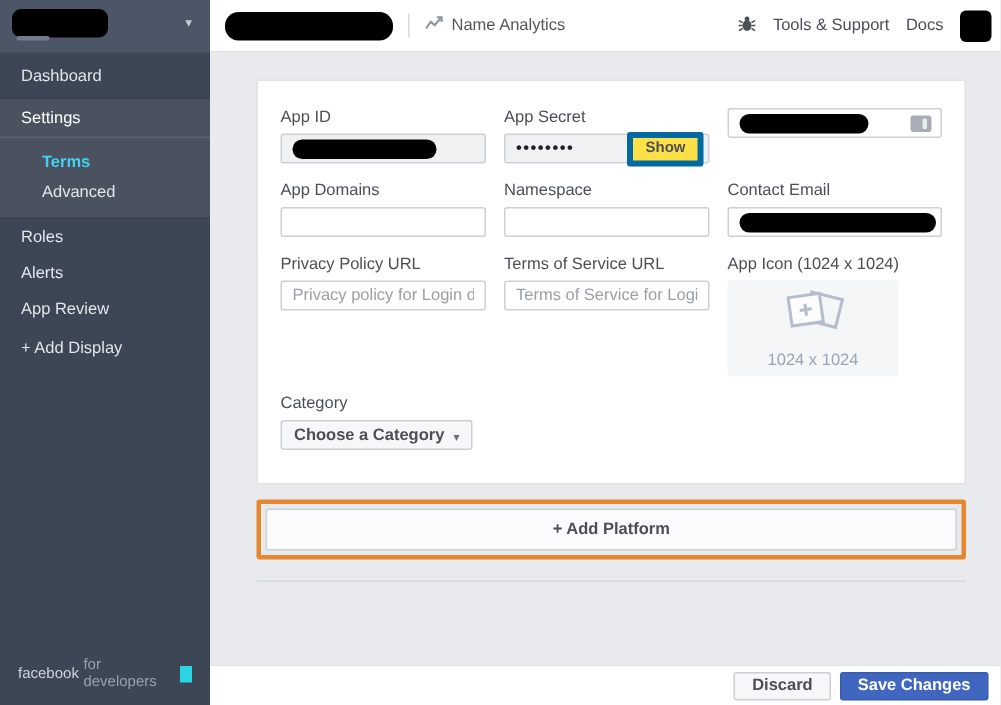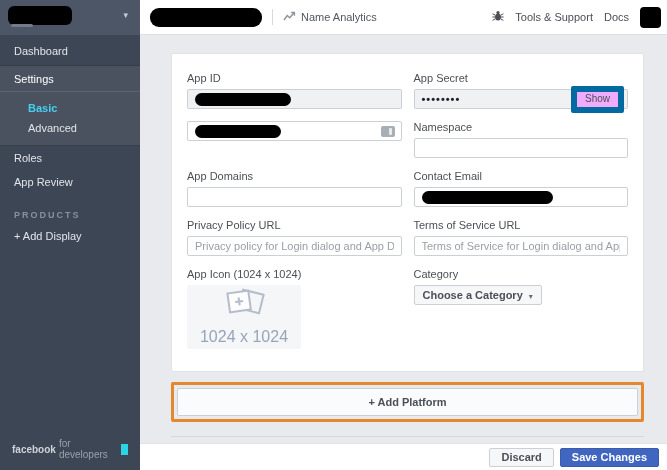--- a/index.html
+++ b/index.html
@@ -39,21 +39,21 @@
   .sub-item { padding: 4px 14px 4px 28px; color: #e2e5ea; cursor: pointer; }
   .sub-item.active { color: #45d0f0; font-weight: bold; }
   .products-header { padding: 16px 14px 2px; font-size: 9px; letter-spacing: 2px; color: #87919e; font-weight: bold; }
   .add-product { padding: 8px 14px; color: #e2e5ea; cursor: pointer; }
 
   .sidebar-footer {
     flex-shrink: 0; padding: 8px 12px 10px;
     font-size: 10px; color: #99a1ad;
     display: flex; align-items: center;
   }
-  .brand-word { font-weight: bold; color: #ced3da; margin-right: 3px; }
+  .brand-word { font-weight: normal; color: #ced3da; margin-right: 3px; }
   .cyan-square { width: 8px; height: 11px; background: #2bd5e3; margin-left: 4px; }
 
   
   .main { flex: 1; display: flex; flex-direction: column; min-width: 0; }
 
   .topbar {
     height: 35px; flex-shrink: 0; background: #fff;
     border-bottom: 1px solid #dfe0e4;
     display: flex; align-items: center; padding: 0 6px 0 10px;
   }
@@ -63,52 +63,52 @@
   .topbar-right { margin-left: auto; display: flex; align-items: center; gap: 11px; color: #4b4f56; }
   .tool-link { cursor: pointer; display: flex; align-items: center; gap: 4px; }
   .avatar { width: 21px; height: 21px; border-radius: 4px; background: #000; cursor: pointer; }
 
   .content { flex: 1; padding: 18px 23px 0 31px; overflow: hidden; }
 
   .card {
     background: #fff; border: 1px solid #e2e3e7; border-radius: 2px;
     padding: 18px 15px 10px;
   }
-  .form-grid { display: grid; grid-template-columns: 1fr 1fr; column-gap: 12px; }
+  .form-grid { display: grid; grid-template-columns: 1fr 1fr 1fr; column-gap: 12px; }
   .field { margin-bottom: 12px; }
   .field-label { font-size: 11px; color: #4b4f56; margin-bottom: 5px; }
   .inputbox {
     height: 20px; border: 1px solid #ccd0d5; border-radius: 2px;
     background: #fff; display: flex; align-items: center; padding: 0 3px 0 7px;
   }
   .inputbox.disabled { background: #f0f1f3; }
   .redact-pill { background: #000; border-radius: 7px; height: 13px; }
   .pill-appid { width: 96px; }
   .pill-display { width: 86px; }
   .pill-email { width: 131px; }
   .secret-dots { font-size: 11px; letter-spacing: 1px; color: #1d2129; font-weight: bold; }
   .show-btn {
-    margin-left: auto; background: #f0abfc; border: 6px solid #0369a1; border-radius: 2px;
-    font-size: 10px; font-weight: normal; color: #4b4f56; padding: 1px 8px 2px;
+    margin-left: auto; background: #fde047; border: 4px solid #0369a1; border-radius: 2px;
+    font-size: 10px; font-weight: bold; color: #4b4f56; padding: 1px 8px 2px;
     font-family: inherit; cursor: pointer; line-height: 12px;
   }
   .dn-icon { margin-left: auto; margin-right: 3px; width: 14px; height: 11px; background: #a9aeb6; border-radius: 2px; position: relative; }
   .dn-icon::after { content: ""; position: absolute; left: 8px; top: 2px; width: 3px; height: 7px; background: #e8eaec; border-radius: 1px; }
   input.text-input {
     width: 100%; height: 20px; border: 1px solid #ccd0d5; border-radius: 2px;
     font-size: 11px; padding: 0 7px; color: #1d2129; font-family: inherit; outline: none; background: #fff;
   }
   input.text-input::placeholder { color: #9aa0a8; }
 
   .appicon-box {
     width: 114px; height: 64px; background: #f5f6f7; border-radius: 2px;
     display: flex; flex-direction: column; align-items: center; justify-content: center;
     gap: 4px; cursor: pointer;
   }
-  .appicon-size { font-size: 16px; color: #97a4ba; }
+  .appicon-size { font-size: 11px; color: #97a4ba; }
   .category-btn {
     display: inline-flex; align-items: flex-end; gap: 6px;
     background: #f6f7f9; border: 1px solid #ccd0d5; border-radius: 2px;
     font-size: 11px; font-weight: bold; color: #4b4f56; padding: 3px 8px;
     font-family: inherit; cursor: pointer;
   }
   .category-caret { font-size: 8px; color: #6b7078; }
 
   .platform-outline {
     margin-top: 10px; border: 3px solid #e4872e; border-radius: 2px; padding: 3px;
@@ -146,28 +146,28 @@
       <div class="selector-sub"></div>
       <div class="selector-caret">▾</div>
     </div>
 
     <div class="nav">
       <div class="nav-item">Dashboard</div>
 
       <div class="settings-group">
         <div class="settings-title">Settings</div>
         <div class="settings-divider"></div>
-        <div class="sub-item active">Basic</div>
+        <div class="sub-item active">Terms</div>
         <div class="sub-item">Advanced</div>
       </div>
 
       <div class="nav-item">Roles</div>
+      <div class="nav-item">Alerts</div>
       <div class="nav-item">App Review</div>
 
-      <div class="products-header">PRODUCTS</div>
       <div class="add-product">+ Add Display</div>
     </div>
 
     <div class="sidebar-footer">
       <span class="brand-word">facebook</span>
       <span>for developers</span>
       <span class="cyan-square"></span>
     </div>
   </div>
 
@@ -226,26 +226,26 @@
           </div>
 
           <div class="field">
             <div class="inputbox">
               <div class="redact-pill pill-display"></div>
               <div class="dn-icon"></div>
             </div>
           </div>
 
           <div class="field">
+            <div class="field-label">App Domains</div>
+            <input class="text-input" type="text" style="">
+          </div>
+
+          <div class="field">
             <div class="field-label">Namespace</div>
-            <input class="text-input" type="text" style="">
-          </div>
-
-          <div class="field">
-            <div class="field-label">App Domains</div>
             <input class="text-input" type="text" style="">
           </div>
 
           <div class="field">
             <div class="field-label">Contact Email</div>
             <div class="inputbox">
               <div class="redact-pill pill-email"></div>
             </div>
           </div>
 

